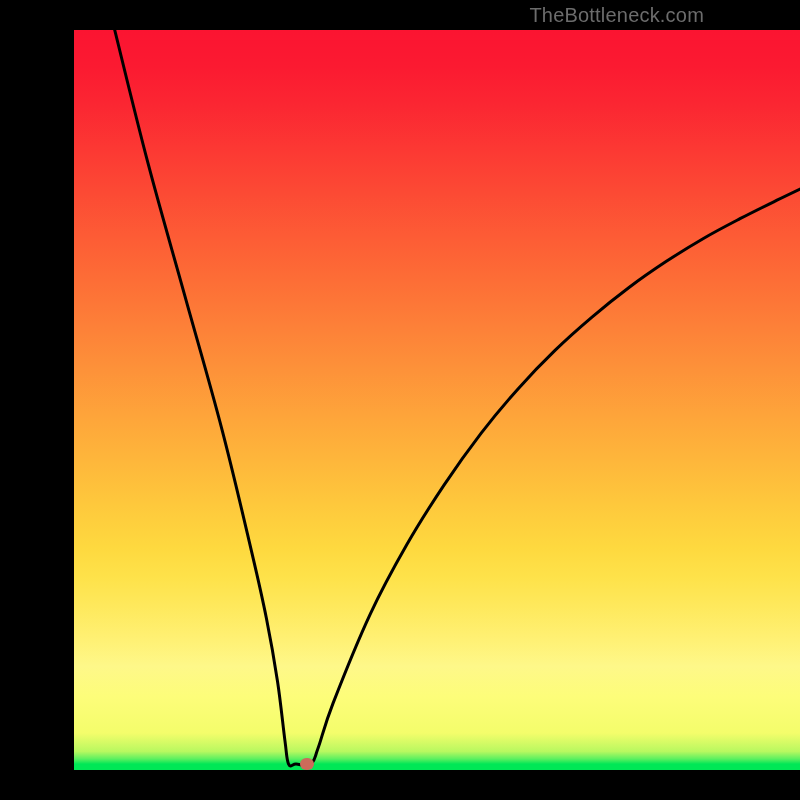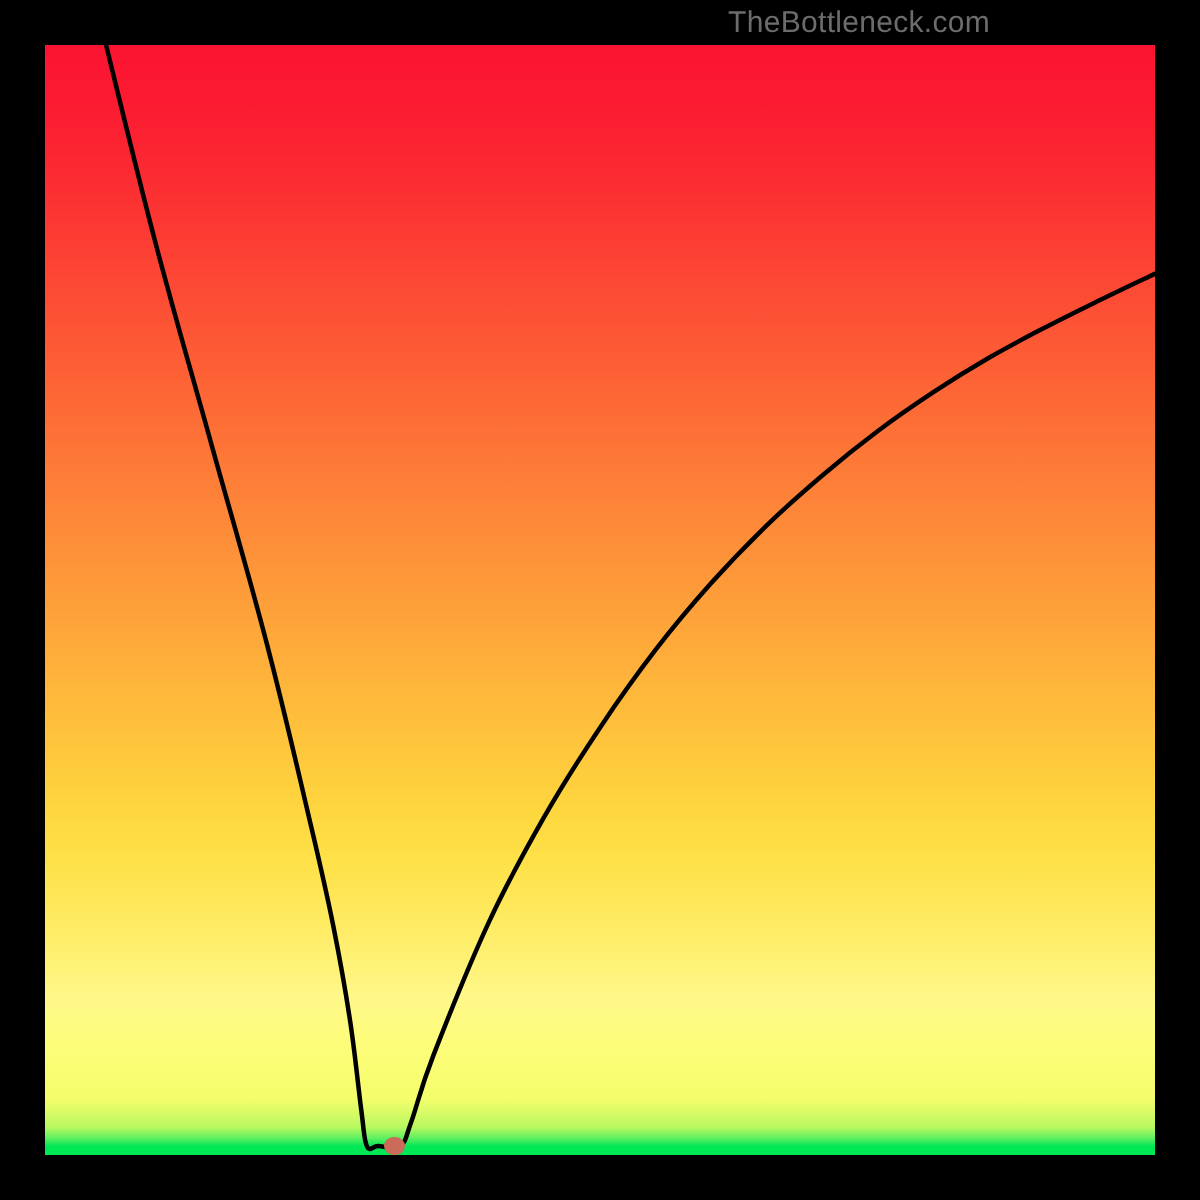--- a/index.html
+++ b/index.html
@@ -9,20 +9,21 @@
     height: 800px;
     background: #000;
     font-family: Arial, Helvetica, sans-serif;
     overflow: hidden;
   }
   .frame {
     position: relative;
     width: 672px;
     height: 800px;
     background: #000;
+    margin-left: 44px;
   }
   .plot {
     position: absolute;
     left: 30px;
     top: 30px;
     width: 740px;
     height: 740px;
     background: linear-gradient(to top,
       #00e756 0%,
       #00e756 0.8%,

